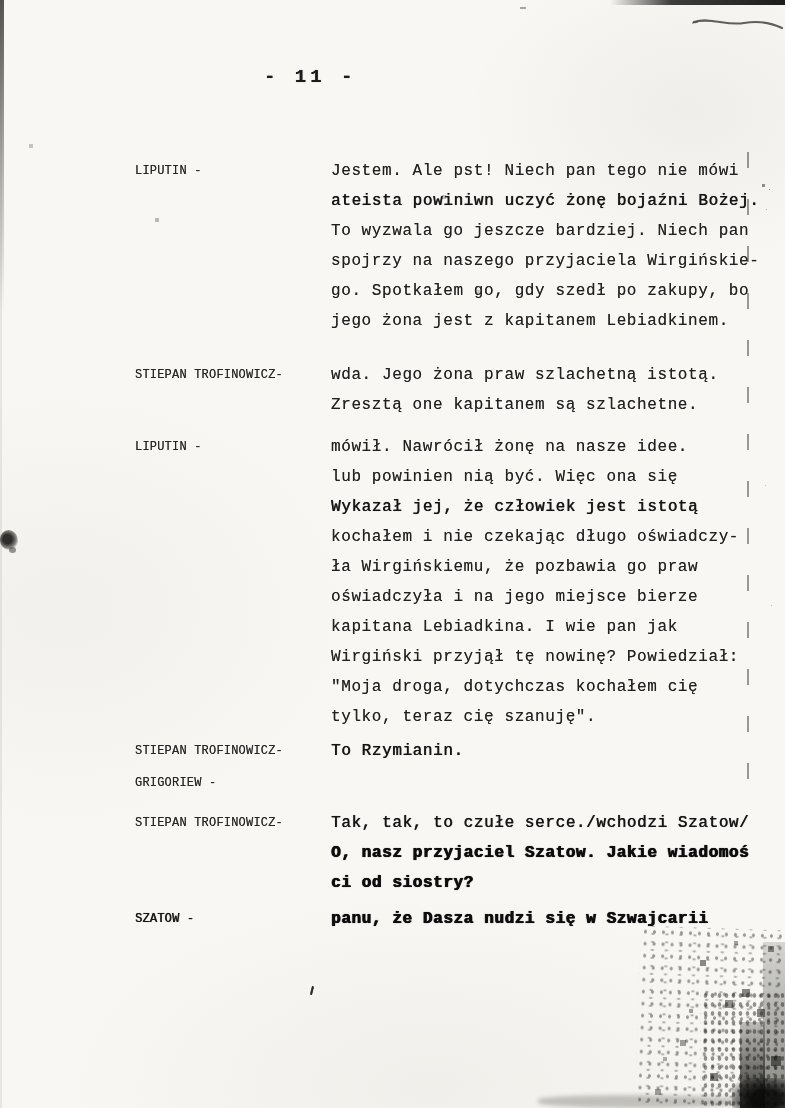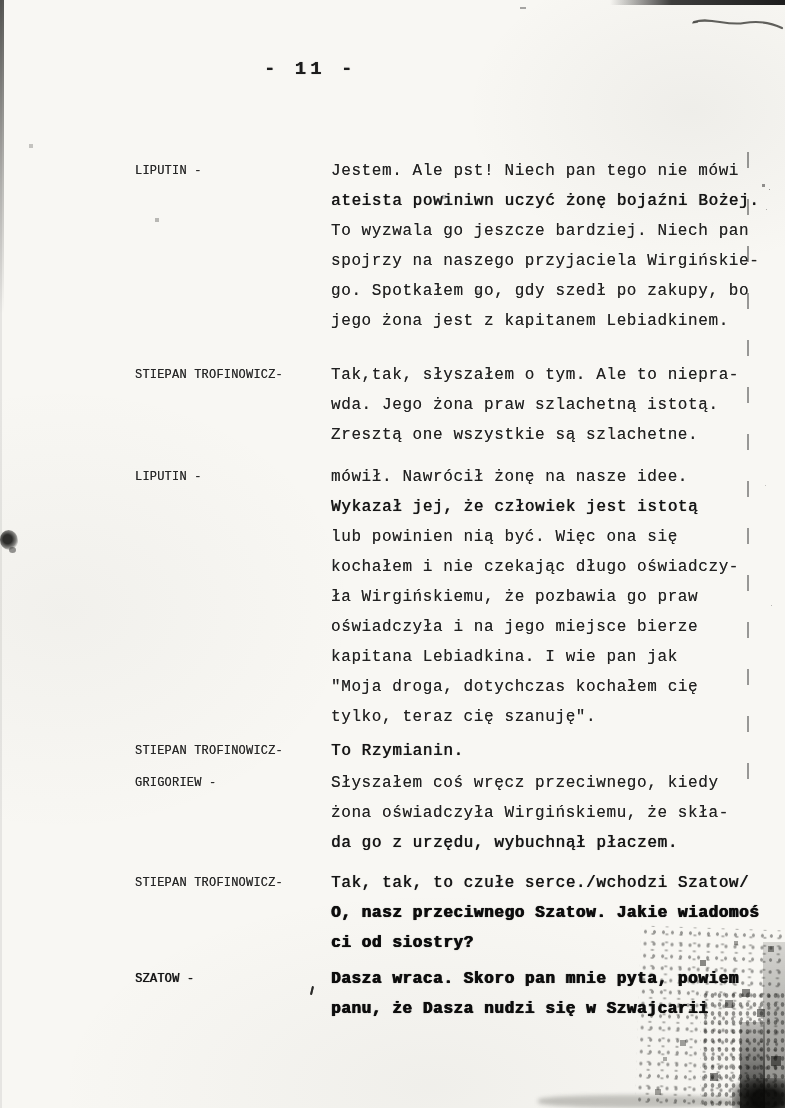--- a/index.html
+++ b/index.html
@@ -9,32 +9,32 @@
     overflow:hidden;
     background:
       radial-gradient(ellipse 320px 220px at 88% 10%, rgba(115,115,108,0.07), transparent 70%),
       radial-gradient(ellipse 420px 320px at 8% 55%, rgba(115,115,108,0.05), transparent 70%),
       radial-gradient(ellipse 500px 260px at 55% 98%, rgba(110,110,100,0.06), transparent 75%),
       #f8f7f3;
     font-family:"Liberation Mono","DejaVu Sans Mono",monospace;
     color:#222;
   }
   .page-number{
-    position:absolute;top:58px;left:264px;
+    position:absolute;top:66px;left:264px;
     font-size:19px;font-weight:bold;letter-spacing:4px;
     color:#1c1c1c;
     text-shadow:0 0 0.7px rgba(10,10,10,0.8);
   }
   .script{position:absolute;top:156px;left:135px;width:618px;}
   .block{display:flex;align-items:flex-start;}
   .block:nth-child(1){margin-bottom:24px;}
   .block:nth-child(2){margin-bottom:12px;}
   .block:nth-child(3){margin-bottom:4px;}
   .block:nth-child(4){margin-bottom:2px;}
-  .block:nth-child(5){margin-bottom:10px;}
+  .block:nth-child(5){margin-bottom:10px;align-items:center;}
   .block:nth-child(6){margin-bottom:6px;}
   .speaker{
     flex:none;width:196px;
     font-size:12px;line-height:30px;letter-spacing:0.2px;
     white-space:pre;color:#262626;
     text-shadow:0 0 0.6px rgba(25,25,25,0.65);
   }
   .lines{flex:1;}
   .line{
     font-size:16px;line-height:30px;letter-spacing:0.6px;
@@ -135,70 +135,64 @@
         <div class="line">To wyzwala go jeszcze bardziej. Niech pan</div>
         <div class="line">spojrzy na naszego przyjaciela Wirgińskie-</div>
         <div class="line">go. Spotkałem go, gdy szedł po zakupy, bo</div>
         <div class="line">jego żona jest z kapitanem Lebiadkinem.</div>
       </div>
     </div>
 
     <div class="block">
       <div class="speaker">STIEPAN TROFINOWICZ-</div>
       <div class="lines">
-        <div class="line">Tak,tak, słyszałem o tym. Ale to niepra-</div>
         <div class="line">wda. Jego żona praw szlachetną istotą.</div>
-        <div class="line">Zresztą one wszystkie są szlachetne.</div>
+        <div class="line">Zresztą one kapitanem są szlachetne.</div>
       </div>
     </div>
 
     <div class="block">
       <div class="speaker">LIPUTIN -</div>
       <div class="lines">
         <div class="line">mówił. Nawrócił żonę na nasze idee.</div>
+        <div class="line">lub powinien nią być. Więc ona się</div>
         <div class="line ink-med">Wykazał jej, że człowiek jest istotą</div>
-        <div class="line">lub powinien nią być. Więc ona się</div>
         <div class="line">kochałem i nie czekając długo oświadczy-</div>
         <div class="line">ła Wirgińskiemu, że pozbawia go praw</div>
         <div class="line">oświadczyła i na jego miejsce bierze</div>
         <div class="line">kapitana Lebiadkina. I wie pan jak</div>
+        <div class="line">Wirgiński przyjął tę nowinę? Powiedział:</div>
         <div class="line">"Moja droga, dotychczas kochałem cię</div>
         <div class="line">tylko, teraz cię szanuję".</div>
       </div>
     </div>
 
     <div class="block">
       <div class="speaker">STIEPAN TROFINOWICZ-</div>
       <div class="lines">
         <div class="line ink-med">To Rzymianin.</div>
       </div>
     </div>
 
     <div class="block">
       <div class="speaker">GRIGORIEW -</div>
-      <div class="lines">
-        <div class="line">Słyszałem coś wręcz przeciwnego, kiedy</div>
-        <div class="line">żona oświadczyła Wirgińskiemu, że skła-</div>
-        <div class="line ink-med">da go z urzędu, wybuchnął płaczem.</div>
-      </div>
     </div>
 
     <div class="block">
       <div class="speaker">STIEPAN TROFINOWICZ-</div>
       <div class="lines">
         <div class="line ink-med">Tak, tak, to czułe serce./wchodzi Szatow/</div>
-        <div class="line ink-heavy">O, nasz przeciwnego Szatow. Jakie wiadomoś</div>
+        <div class="line ink-heavy">O, nasz przyjaciel Szatow. Jakie wiadomoś</div>
         <div class="line ink-heavy">ci od siostry?</div>
       </div>
     </div>
 
     <div class="block">
       <div class="speaker ink-med">SZATOW -</div>
       <div class="lines">
-        <div class="line ink-heavy">Dasza wraca. Skoro pan mnie pyta, powiem</div>
         <div class="line ink-heavy">panu, że Dasza nudzi się w Szwajcarii</div>
       </div>
     </div>
 
   </div>
 
   <div class="speck-zone"></div>
   <div class="speck-zone2"></div>
   <div class="blots"></div>
   <div class="band-dark2"></div>

